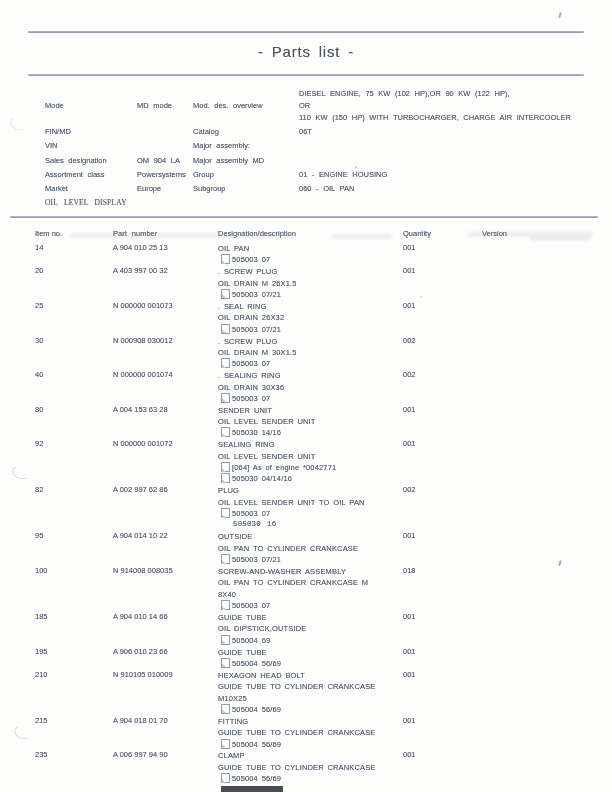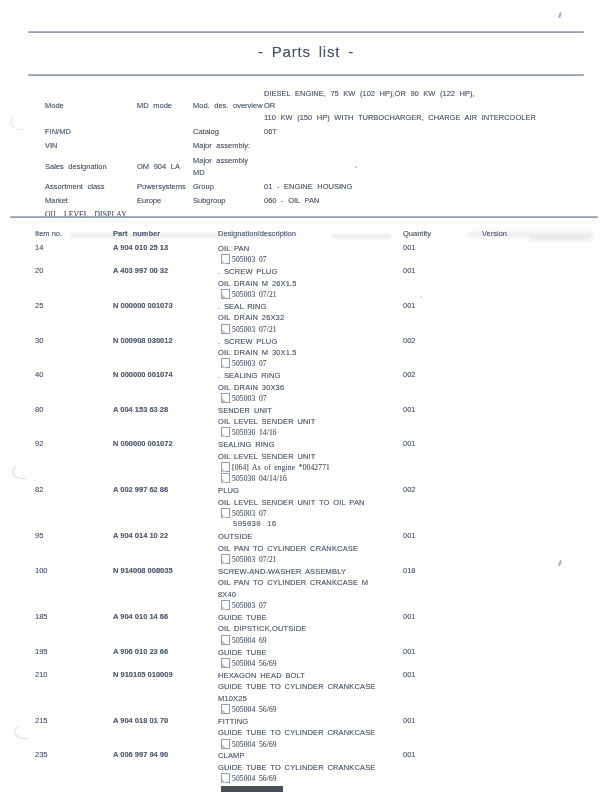--- a/index.html
+++ b/index.html
@@ -22,35 +22,35 @@
   .title { position:absolute; top:43px; left:0; width:100%;
            text-align:center; font-size:15px; color:#4d5768;
            letter-spacing:.8px; word-spacing:3px; }
 
   
   .meta { position:absolute; left:45px; top:88px; width:540px;
           font-size:7.5px; line-height:12px; word-spacing:2.5px; }
   .meta-row { display:flex; align-items:center; margin-bottom:2.2px; }
   .m-label  { width:92px; flex:none; }
   .m-value  { width:56px; flex:none; }
-  .m-label2 { width:71px; flex:none; }
+  .m-label2 { width:106px; flex:none; }
   .m-value2 { flex:1; }
   .section-note { margin-top:2px; word-spacing:4px; letter-spacing:.2px;font-family:Liberation Serif, serif; }
 
   
   .table { position:absolute; left:35px; top:229px; width:565px; font-size:7.5px; }
   .thead { position:relative; height:14px; }
   .row   { position:relative; margin-bottom:.6px; }
   .c-item { position:absolute; left:0;   top:0; }
-  .c-part { position:absolute; left:78px; top:0;font-weight:bold; }
+  .c-part { position:absolute; left:78px; top:0; }
   .c-qty  { position:absolute; left:368px; top:0; }
   .c-ver  { position:absolute; left:447px; top:0; }
   .c-desc { margin-left:183px; width:182px; }
   .c-desc .ln { line-height:11.35px; word-spacing:1.5px; letter-spacing:.15px; }
-  .ln-doc    { padding-left:3px;font-family:Liberation Serif, serif; }
+  .ln-doc    { padding-left:3px; }
   .ln-indent { padding-left:15px;font-family:Liberation Mono, monospace; }
 
   
   .doc-icon { display:inline-block; width:7px; height:8px;
     border:1px solid #939db0; background:#fff; margin-right:2px;
     vertical-align:-2px; position:relative; border-radius:.5px; }
   .doc-icon::after { content:""; position:absolute; left:-.5px; bottom:-.5px;
     width:0; height:0; border-style:solid; border-width:4px 0 0 4px;
     border-color:transparent transparent transparent #c4cbd6; }
 

